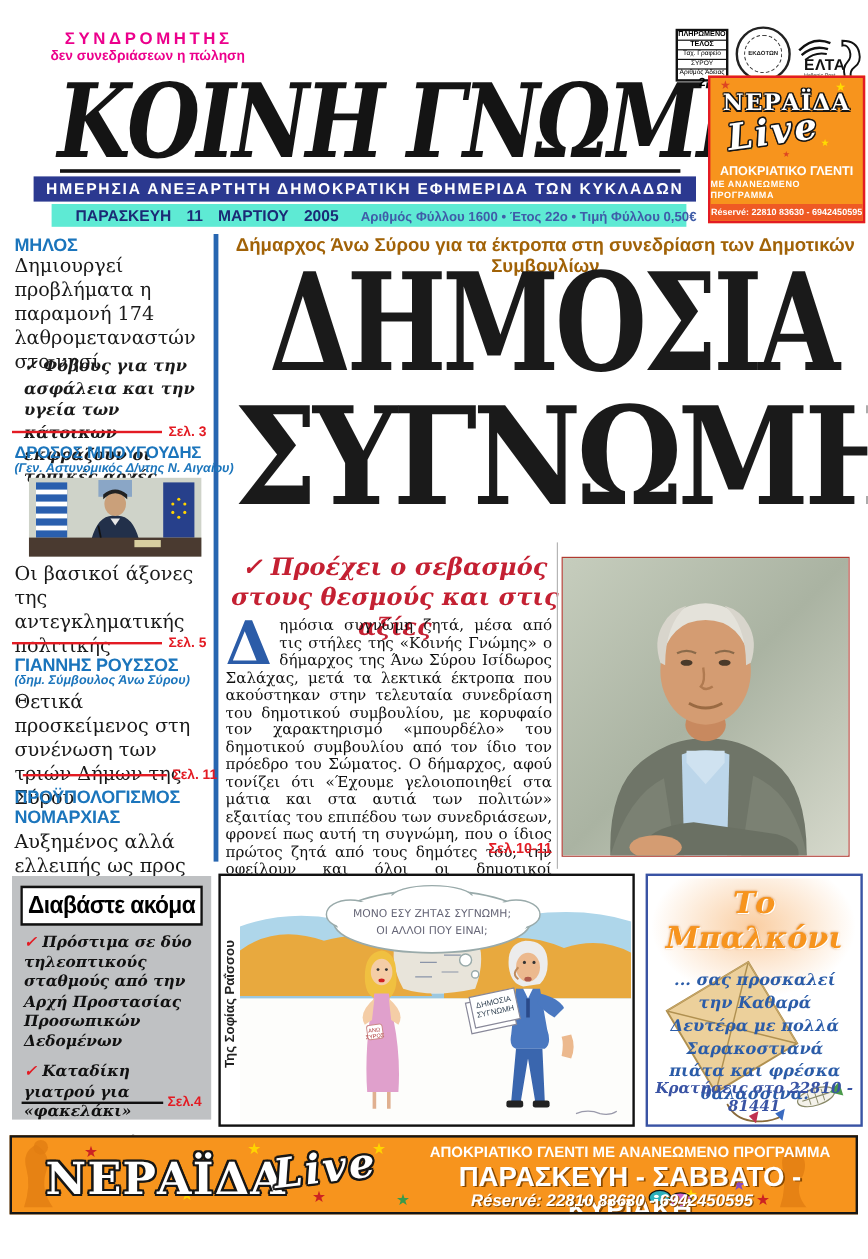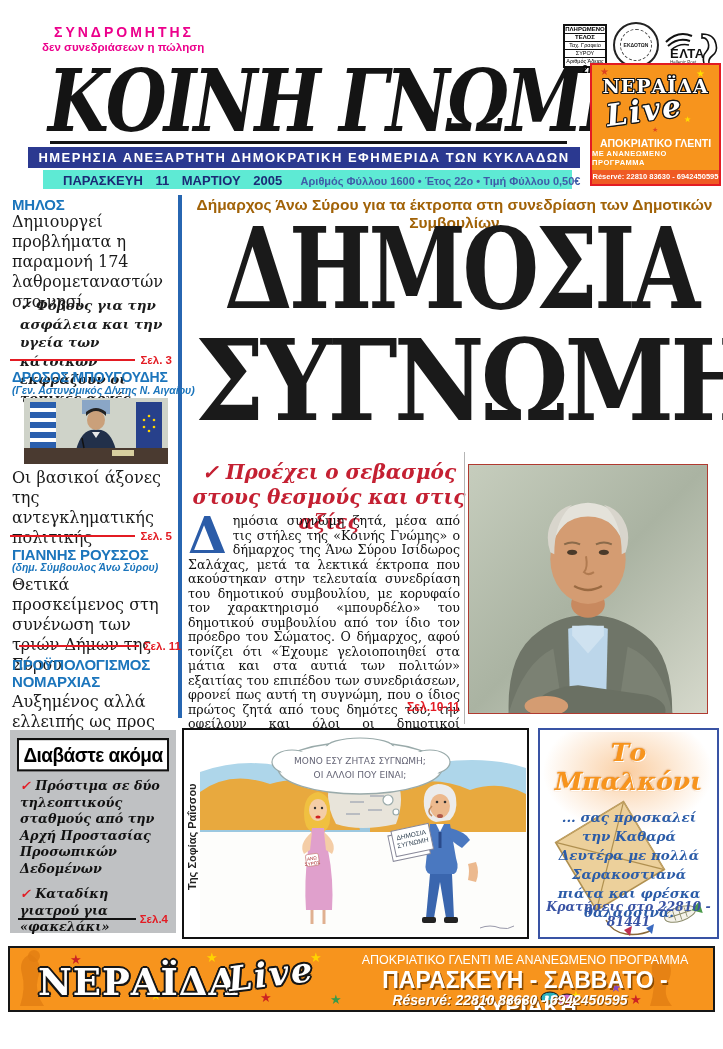--- a/index.html
+++ b/index.html
@@ -114,21 +114,21 @@
              font-style:italic;font-weight:bold;font-size:13.5px;line-height:19px;color:#2B5CA8;}
   .balc-phone{left:0;bottom:8px;width:100%;text-align:center;font-family:"DejaVu Serif",serif;
               font-style:italic;font-weight:bold;font-size:12.5px;color:#3953A4;}
 
   
   .banner{left:8px;top:946px;width:707px;height:66px;background:#F7941D;border:2px solid #161616;
           box-sizing:border-box;overflow:hidden;}
   .banner .nm{left:28px;top:12px;font-family:"DejaVu Serif",serif;font-weight:bold;font-size:37px;letter-spacing:1px;}
   .banner .lv{left:218px;top:6px;font-family:"DejaVu Serif",serif;font-style:italic;font-weight:bold;
               font-size:34px;transform:rotate(-7deg);letter-spacing:2px;}
-  .banner .l1{left:330px;top:5px;width:370px;text-align:center;color:#fff;font-weight:normal;font-size:12.5px;}
+  .banner .l1{left:330px;top:5px;width:370px;text-align:center;color:#fff;font-weight:bold;font-size:12.5px;}
   .banner .l2{left:330px;top:19px;width:370px;text-align:center;color:#fff;font-weight:bold;font-size:23px;
               text-shadow:1.5px 1.5px 0 #8a4a00;}
   .banner .l3{left:330px;top:44px;width:340px;text-align:center;color:#fff;font-weight:bold;
               font-style:italic;font-size:14px;text-shadow:1px 1px 0 #8a4a00;}
 </style>
 </head>
 <body>
 
 <div id="page">
 

